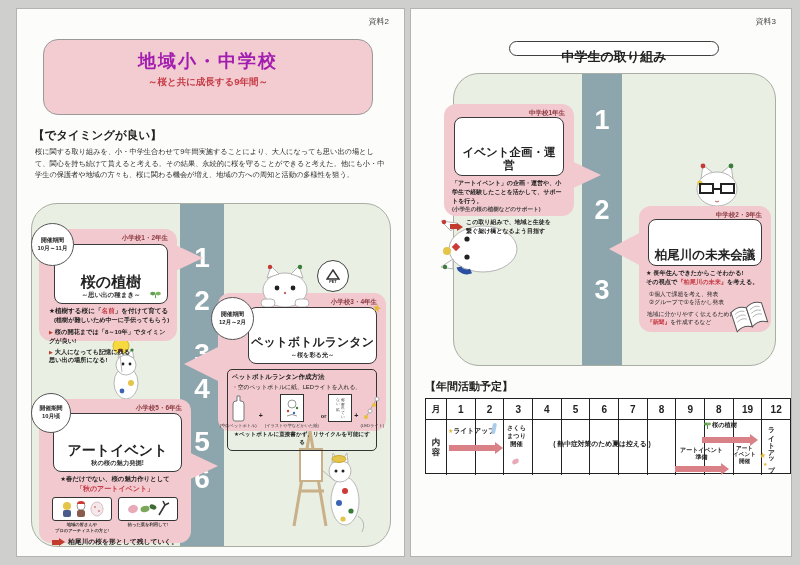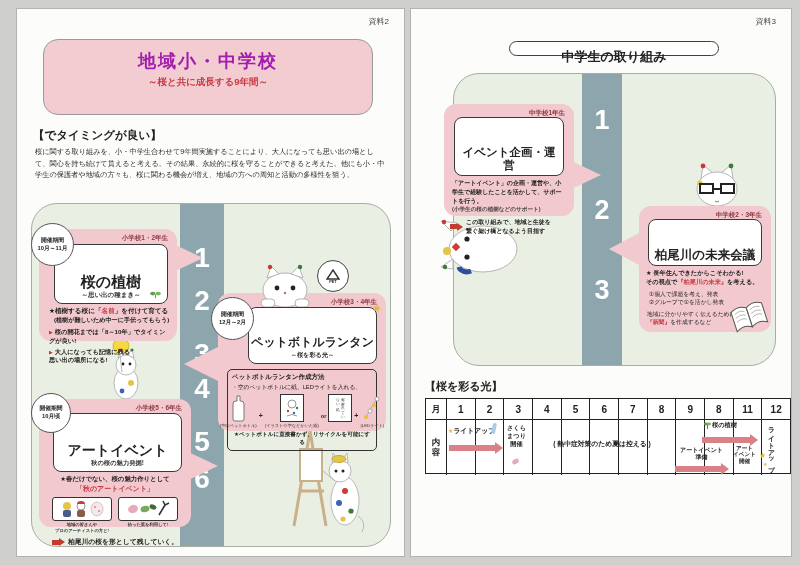--- a/index.html
+++ b/index.html
@@ -245,21 +245,21 @@
         </div>
         <div class="mnote">★ペットボトルに直接書かず、リサイクルを可能にする</div>
       </div>
     </div>
     <div class="period" style="left:194px;top:288px;width:43px;height:43px;">
       <span>開催期間</span>
       <span>12月～2月</span>
     </div>
 
     <div class="ptr r" style="left:165px;top:440px;"></div>
-    <div class="bubble" style="left:22px;top:390px;width:152px;height:128px;">
+    <div class="bubble" style="left:22px;top:390px;width:152px;height:144px;">
       <div class="grade">小学校5・6年生</div>
       <div class="wtitle" style="margin:14px 9px 0 14px;">
         <div class="wt-main" style="font-size:14px;">アートイベント</div>
         <div class="wt-sub" style="font-size:6.3px;">秋の桜の魅力発掘!</div>
       </div>
       <div style="text-align:center;margin-top:3px;">
         <div style="font-size:6.4px;font-weight:bold;">★春だけでない、桜の魅力作りとして</div>
         <div class="red" style="font-size:7px;font-weight:bold;">「秋のアートイベント」</div>
       </div>
       <div class="aboxes">
@@ -381,35 +381,35 @@
     </div>
 
     <svg style="position:absolute;left:316px;top:288px;z-index:6" width="46" height="38" viewBox="0 0 46 38">
       <g transform="rotate(-18 23 19)">
         <path d="M6 10 Q14 5 22 10 L22 30 Q14 25 6 30 Z" fill="#fff" stroke="#555"></path>
         <path d="M22 10 Q30 5 38 10 L38 30 Q30 25 22 30 Z" fill="#fff" stroke="#555"></path>
         <path d="M9 13 q6 -3 10 0 M9 17 q6 -3 10 0 M9 21 q6 -3 10 0 M25 13 q6 -3 10 0 M25 17 q6 -3 10 0 M25 21 q6 -3 10 0" stroke="#aaa" fill="none" stroke-width="0.8"></path>
       </g>
     </svg>
 
-    <div style="position:absolute;left:14px;top:370px;font-size:11px;font-weight:bold;">【桜を彩る光】</div>
+    <div style="position:absolute;left:14px;top:370px;font-size:11px;font-weight:bold;">【年間活動予定】</div>
 
     <div class="sched">
       <div class="hcell first">月</div>
       <div class="hcell">1</div>
       <div class="hcell">2</div>
       <div class="hcell">3</div>
       <div class="hcell">4</div>
       <div class="hcell">5</div>
       <div class="hcell">6</div>
       <div class="hcell">7</div>
       <div class="hcell">8</div>
       <div class="hcell">9</div>
       <div class="hcell">8</div>
-      <div class="hcell">11</div>
+      <div class="hcell">19</div>
       <div class="hcell">12</div>
       <div class="ccell first ml">内
 容</div>
       <div class="ccell"></div>
       <div class="ccell"></div>
       <div class="ccell"></div>
       <div class="ccell"></div>
       <div class="ccell"></div>
       <div class="ccell"></div>
       <div class="ccell"></div>

